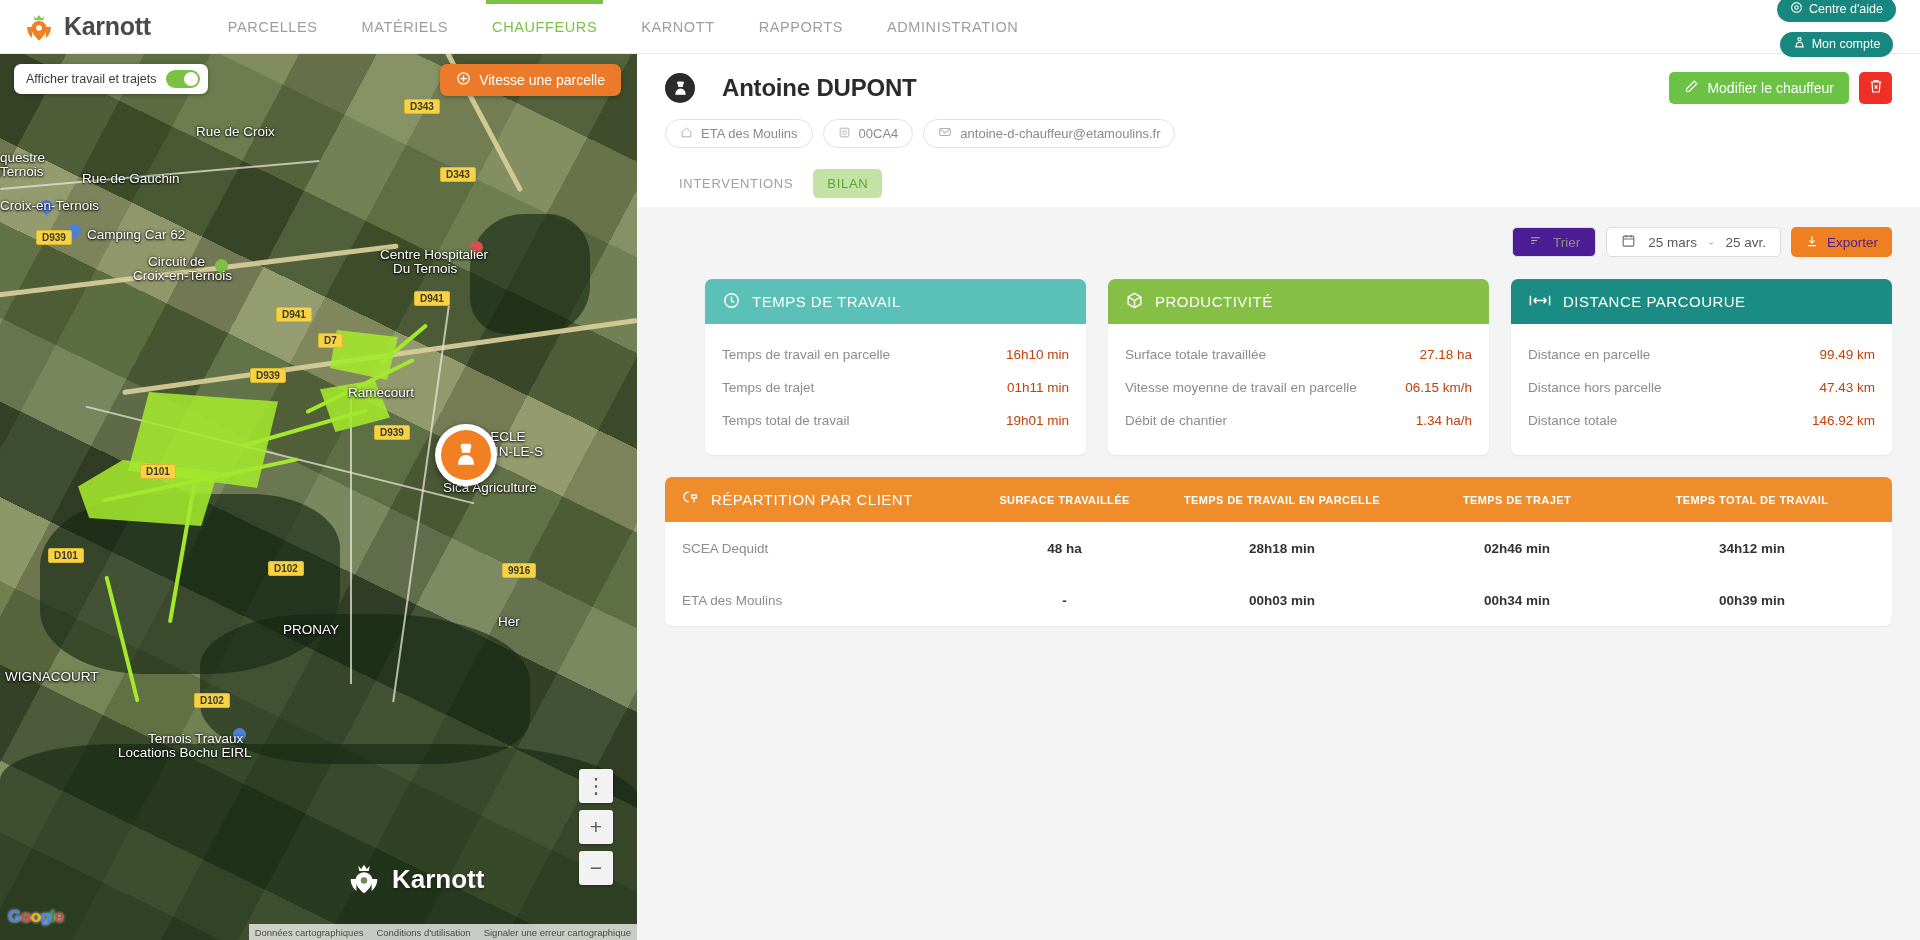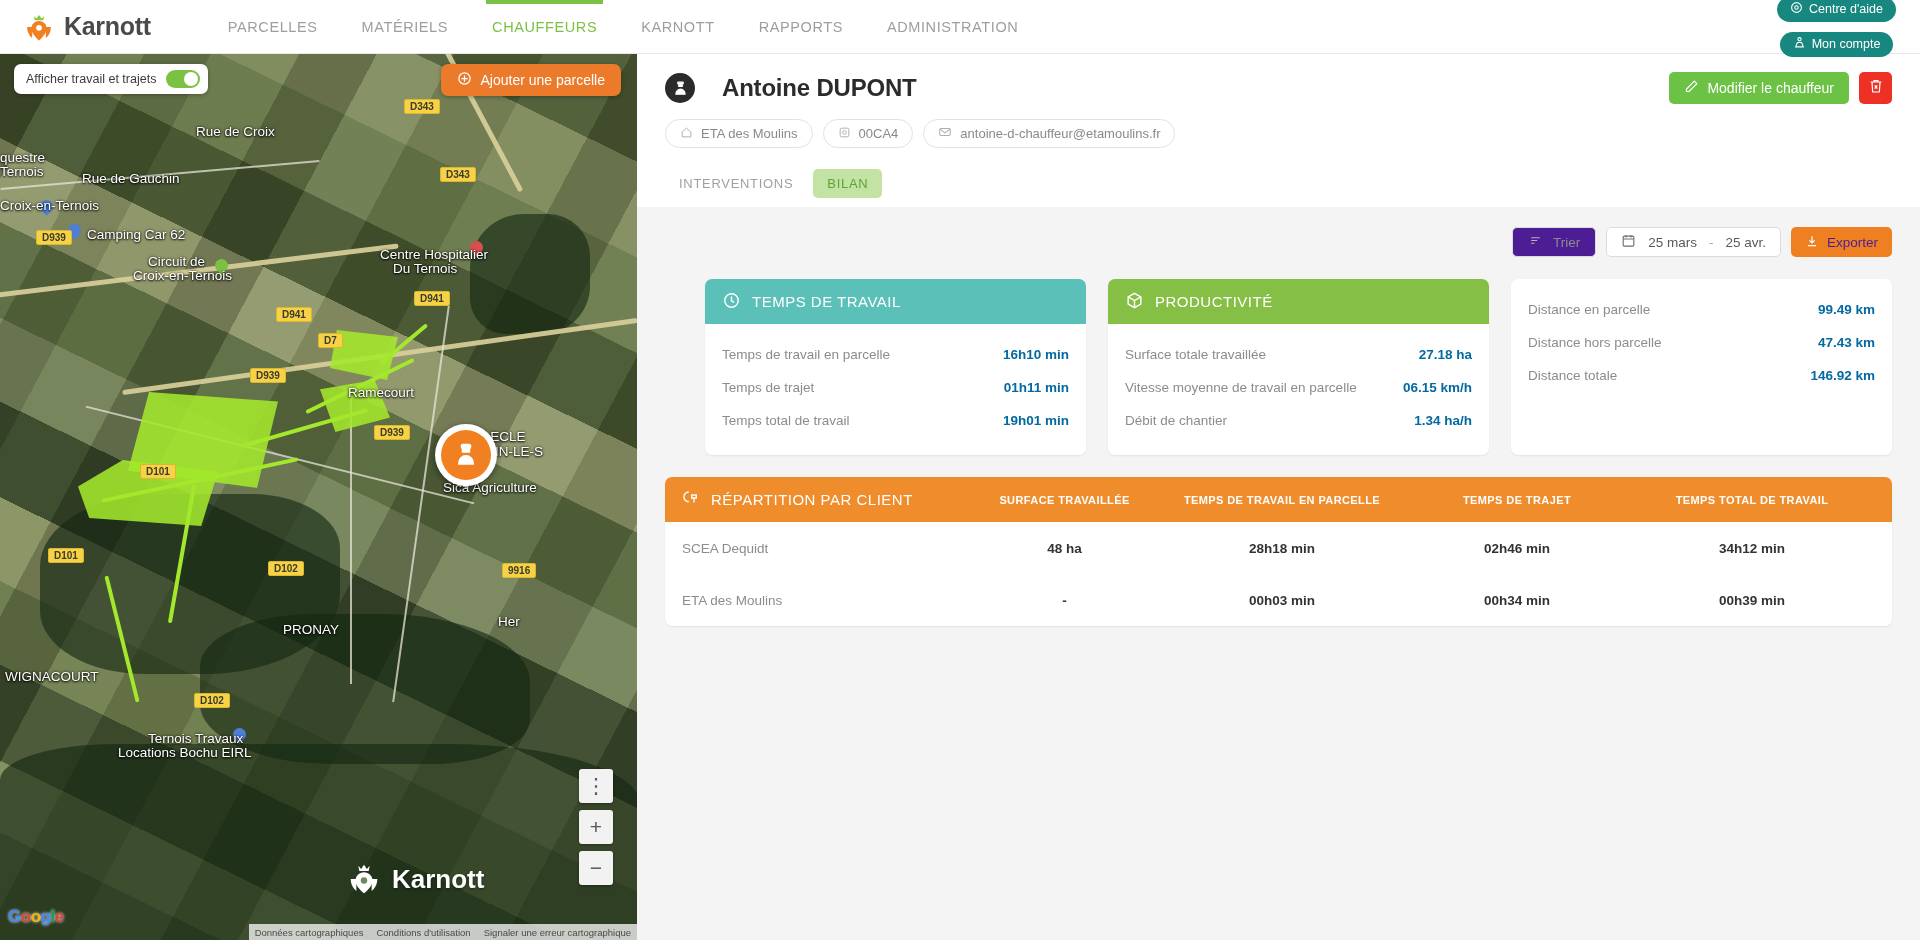--- a/index.html
+++ b/index.html
@@ -214,21 +214,21 @@
   .card-head {
     height: 45px; display: flex; align-items: center; gap: 11px; padding: 0 17px;
     color: #fff; font-size: 15px; letter-spacing: 0.5px; font-weight: 500;
   }
   .card-body { padding: 14px 17px 18px 17px; }
   .row {
     display: flex; align-items: center; justify-content: space-between;
     padding: 9px 0; font-size: 13.5px;
   }
   .row-label { color: #8c8c8c; }
-  .row-value { color: #0369a1; font-weight: 700; }
+  .row-value { color: #c2410c; font-weight: 400; }
 
   .table-card {
     margin: 22px 28px 0 28px; background: #fff; border-radius: 7px; overflow: hidden;
     box-shadow: 0 1px 2px rgba(0,0,0,.07);
   }
   .thead {
     background: #ef8c2b; color: #fff; height: 45px; display: flex; align-items: center;
     padding: 0 17px;
   }
   .thead-title {
@@ -386,21 +386,21 @@
     <span class="switch"></span>
   </div>
 
   <div class="btn-add-parcelle">
     <span>
       <svg width="15" height="15" viewBox="0 0 24 24" fill="none" stroke="#fff" stroke-width="2">
         <circle cx="12" cy="12" r="9"></circle>
           <path d="M12 7v10M7 12h10"></path>
       </svg>
     </span>
-    <span>Ajouter une parcelle</span>
+    <span>Vitesse une parcelle</span>
   </div>
 
   <div class="map-ctrl" style="top:715px;">⋮</div>
   <div class="map-ctrl" style="top:756px;">+</div>
   <div class="map-ctrl" style="top:797px;">−</div>
 
   <div class="karnott-watermark">
     <svg viewBox="0 0 40 40" width="38" height="38">
       <path d="M14 6 l3 3.5 l3-4.5 l3 4.5 l3-3.5 l-1 5.5 h-10 z" fill="#fff"></path>
       <path d="M20 13 c-5 0-9 4-9 9 c0 6 9 13 9 13 s9-7 9-13 c0-5-4-9-9-9z" fill="#fff"></path>
@@ -569,20 +569,28 @@
           <span class="row-value">06.15 km/h</span>
         </div>
         <div class="row">
           <span class="row-label">Débit de chantier</span>
           <span class="row-value">1.34 ha/h</span>
         </div>
       </div>
     </div>
 
     <div class="card">
+      <div class="card-head" style="background:#1b8c84;">
+        <span>
+          <svg width="24" height="17" viewBox="0 0 30 20" fill="none" stroke="#fff" stroke-width="1.9">
+            <path d="M3 4 v12 M27 4 v12 M7 10 h16 M7 10 l3.5-3.5 M7 10 l3.5 3.5 M23 10 l-3.5-3.5 M23 10 l-3.5 3.5"></path>
+          </svg>
+        </span>
+        <span>DISTANCE PARCOURUE</span>
+      </div>
       <div class="card-body">
         <div class="row">
           <span class="row-label">Distance en parcelle</span>
           <span class="row-value">99.49 km</span>
         </div>
         <div class="row">
           <span class="row-label">Distance hors parcelle</span>
           <span class="row-value">47.43 km</span>
         </div>
         <div class="row">

